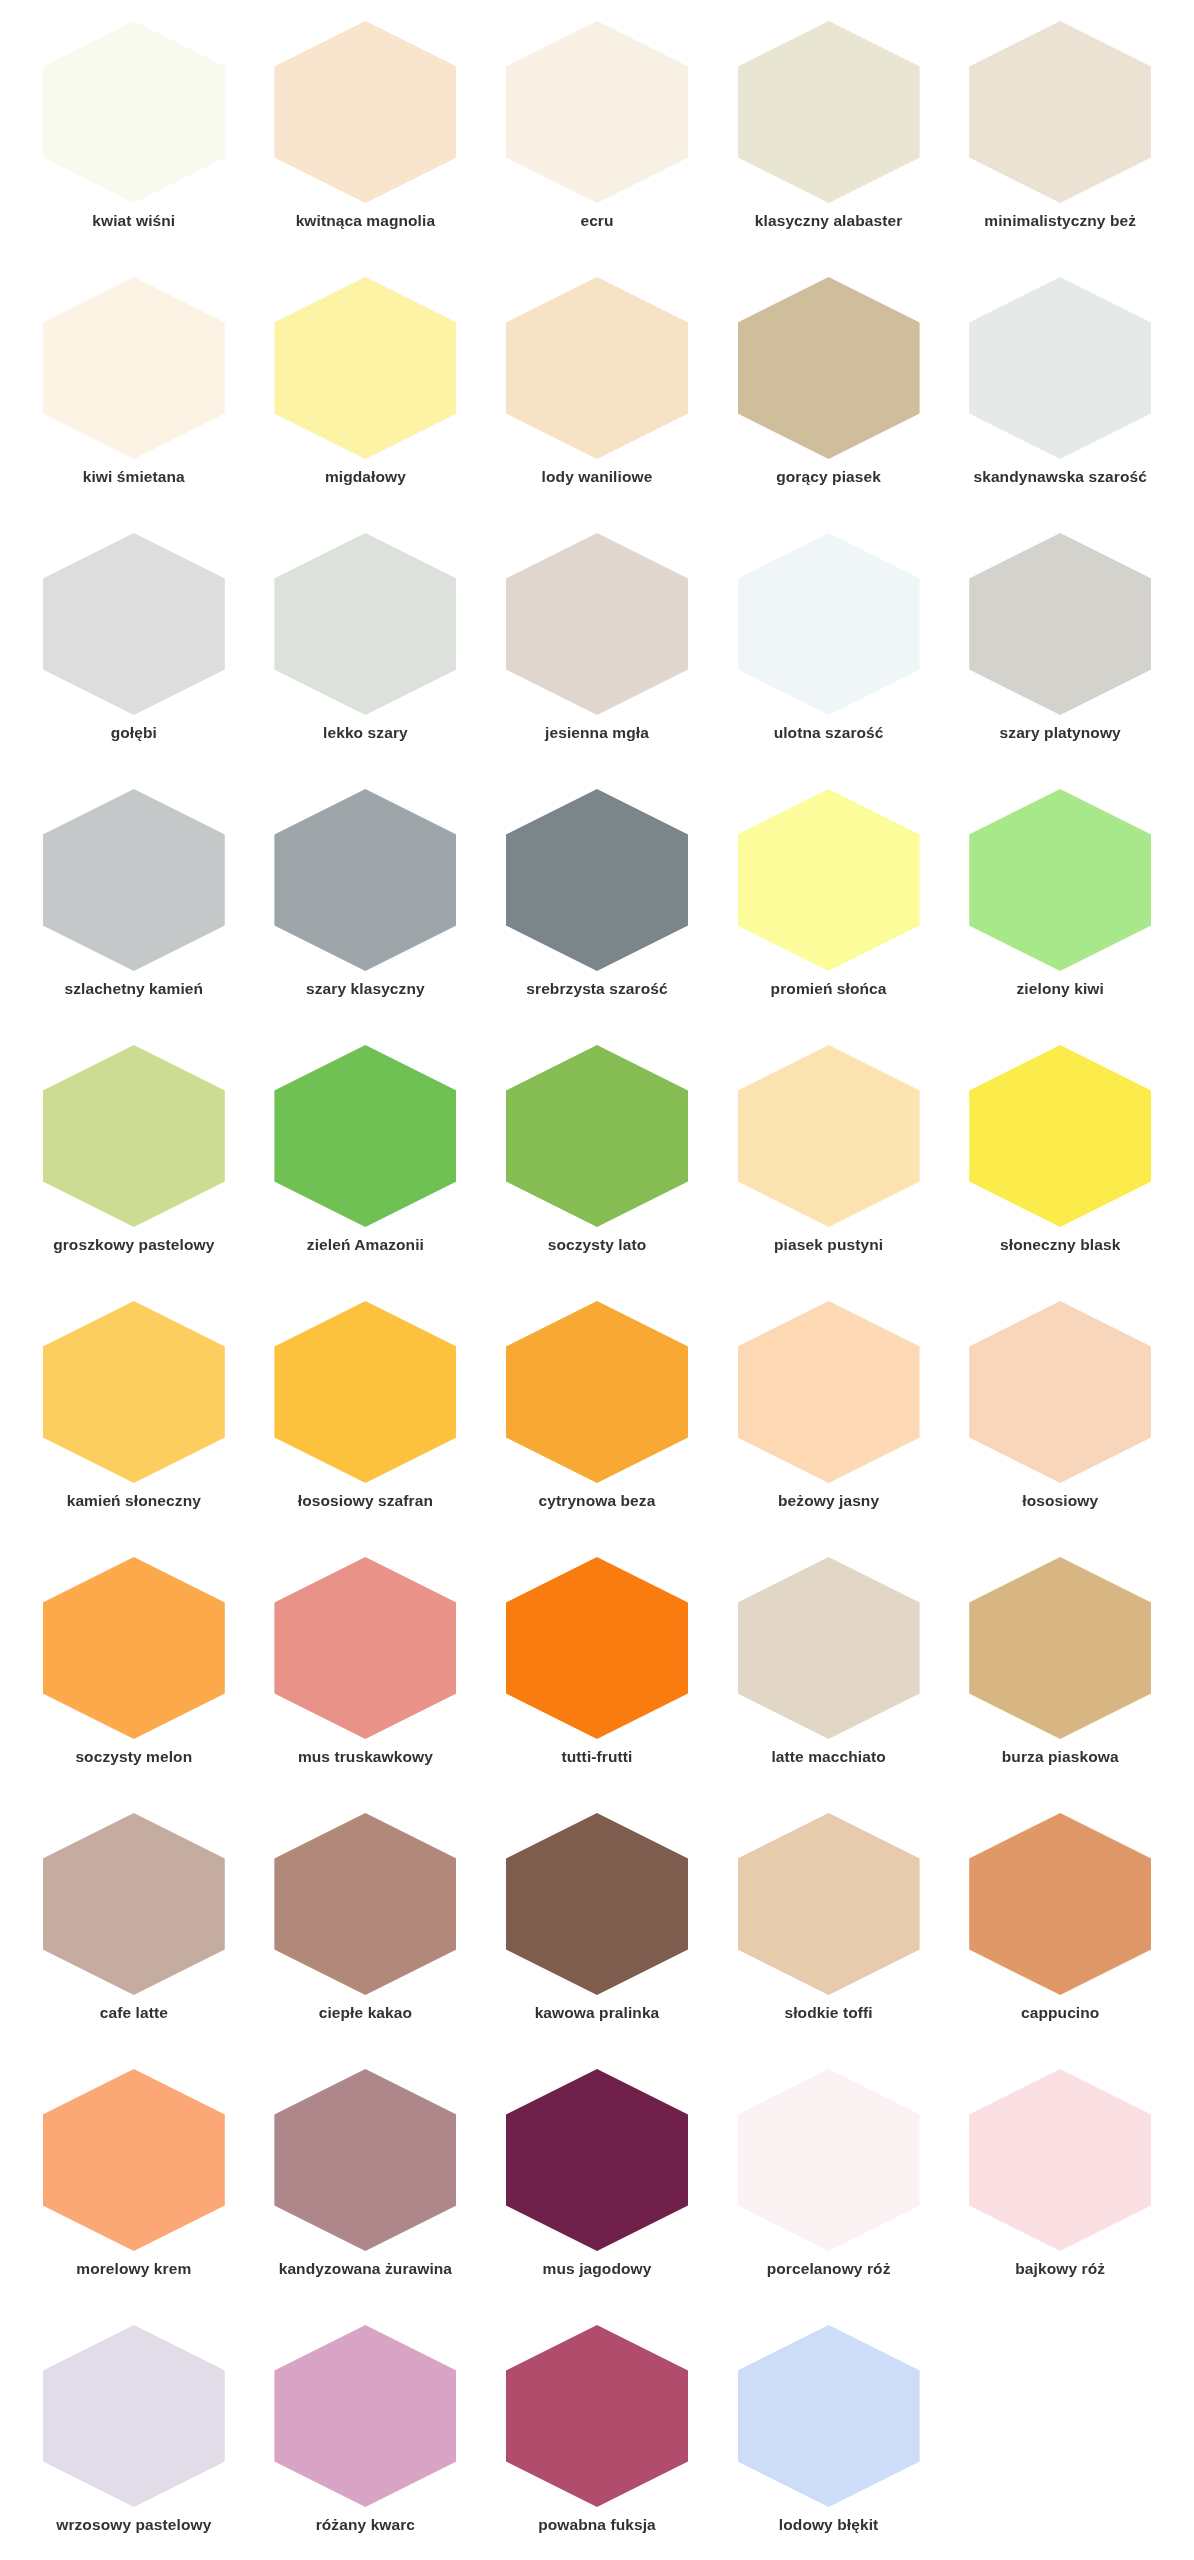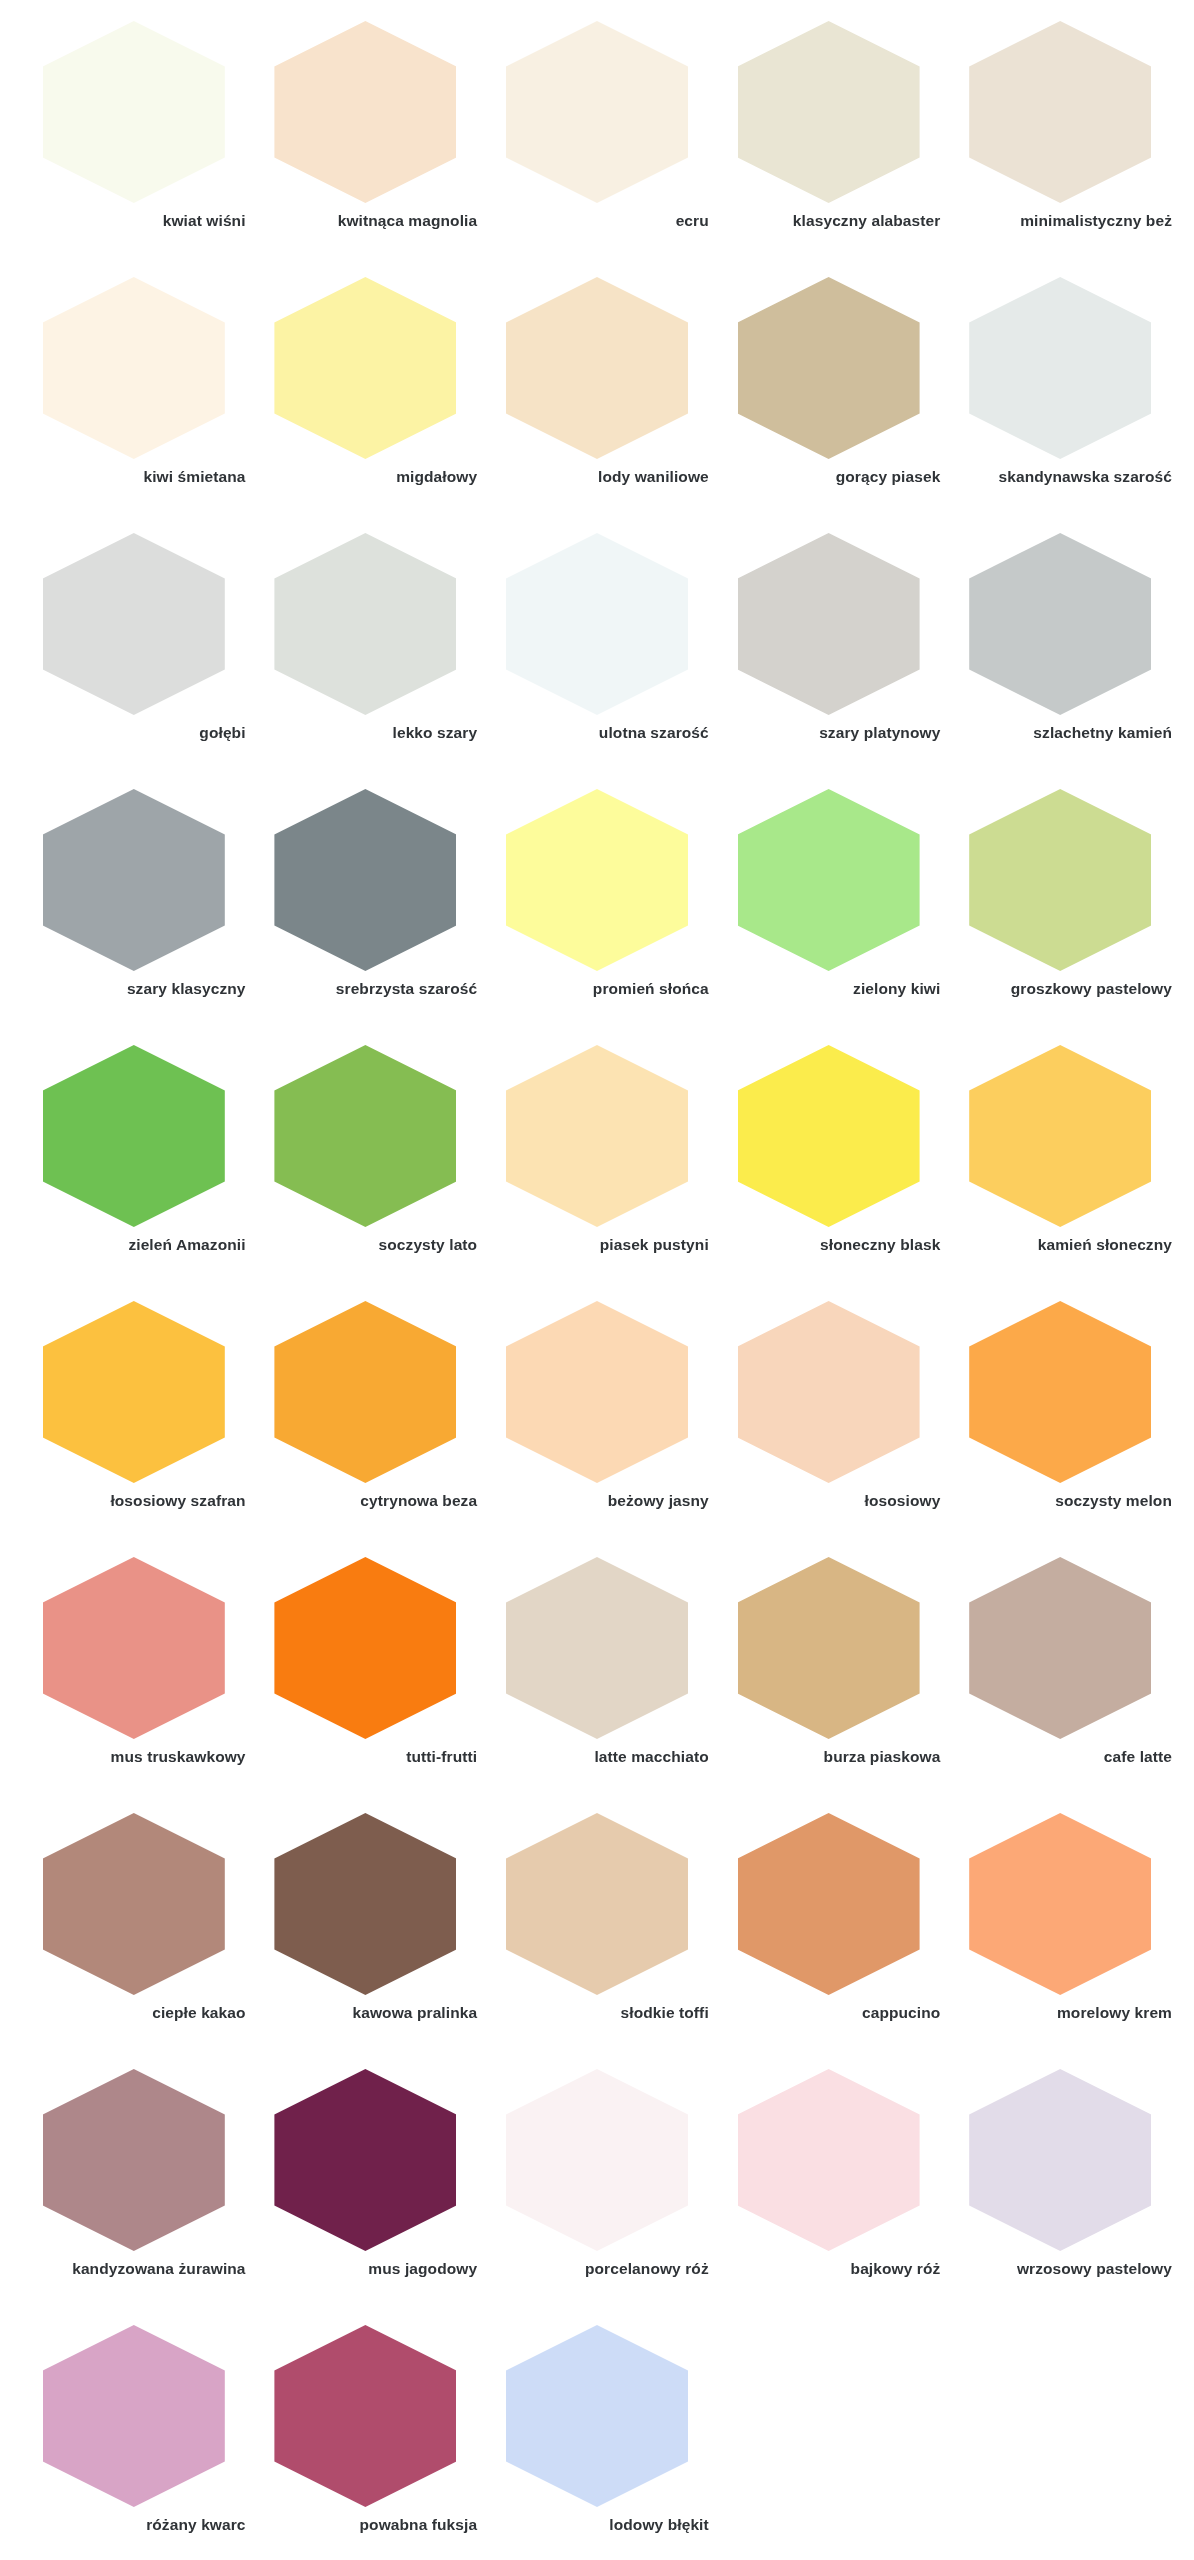--- a/index.html
+++ b/index.html
@@ -21,21 +21,21 @@
   }
   .swatch-grid {
     display: grid;
     grid-template-columns: repeat(5, 1fr);
     column-gap: 0px;
     row-gap: 0px;
   }
   .swatch-cell {
     display: flex;
     flex-direction: column;
-    align-items: flex-end;
+    align-items: center;
     justify-content: flex-start;
     padding: 0 4px;
     height: 256px;
   }
   .hex-wrap {
     width: 100%;
     display: flex;
     align-items: center;
     justify-content: center;
     height: 196px;
@@ -131,20 +131,26 @@
         <div class="swatch-label">gołębi</div>
       </div>
       <div class="swatch-cell">
         <div class="hex-wrap">
           <div class="hex" style="background: rgb(221, 225, 220);"></div>
         </div>
         <div class="swatch-label">lekko szary</div>
       </div>
       <div class="swatch-cell">
         <div class="hex-wrap">
+          <div class="hex" style="background: rgb(224, 214, 205);"></div>
+        </div>
+        <div class="swatch-label">jesienna mgła</div>
+      </div>
+      <div class="swatch-cell">
+        <div class="hex-wrap">
           <div class="hex" style="background: rgb(240, 246, 247);"></div>
         </div>
         <div class="swatch-label">ulotna szarość</div>
       </div>
       <div class="swatch-cell">
         <div class="hex-wrap">
           <div class="hex" style="background: rgb(212, 210, 205);"></div>
         </div>
         <div class="swatch-label">szary platynowy</div>
       </div>

